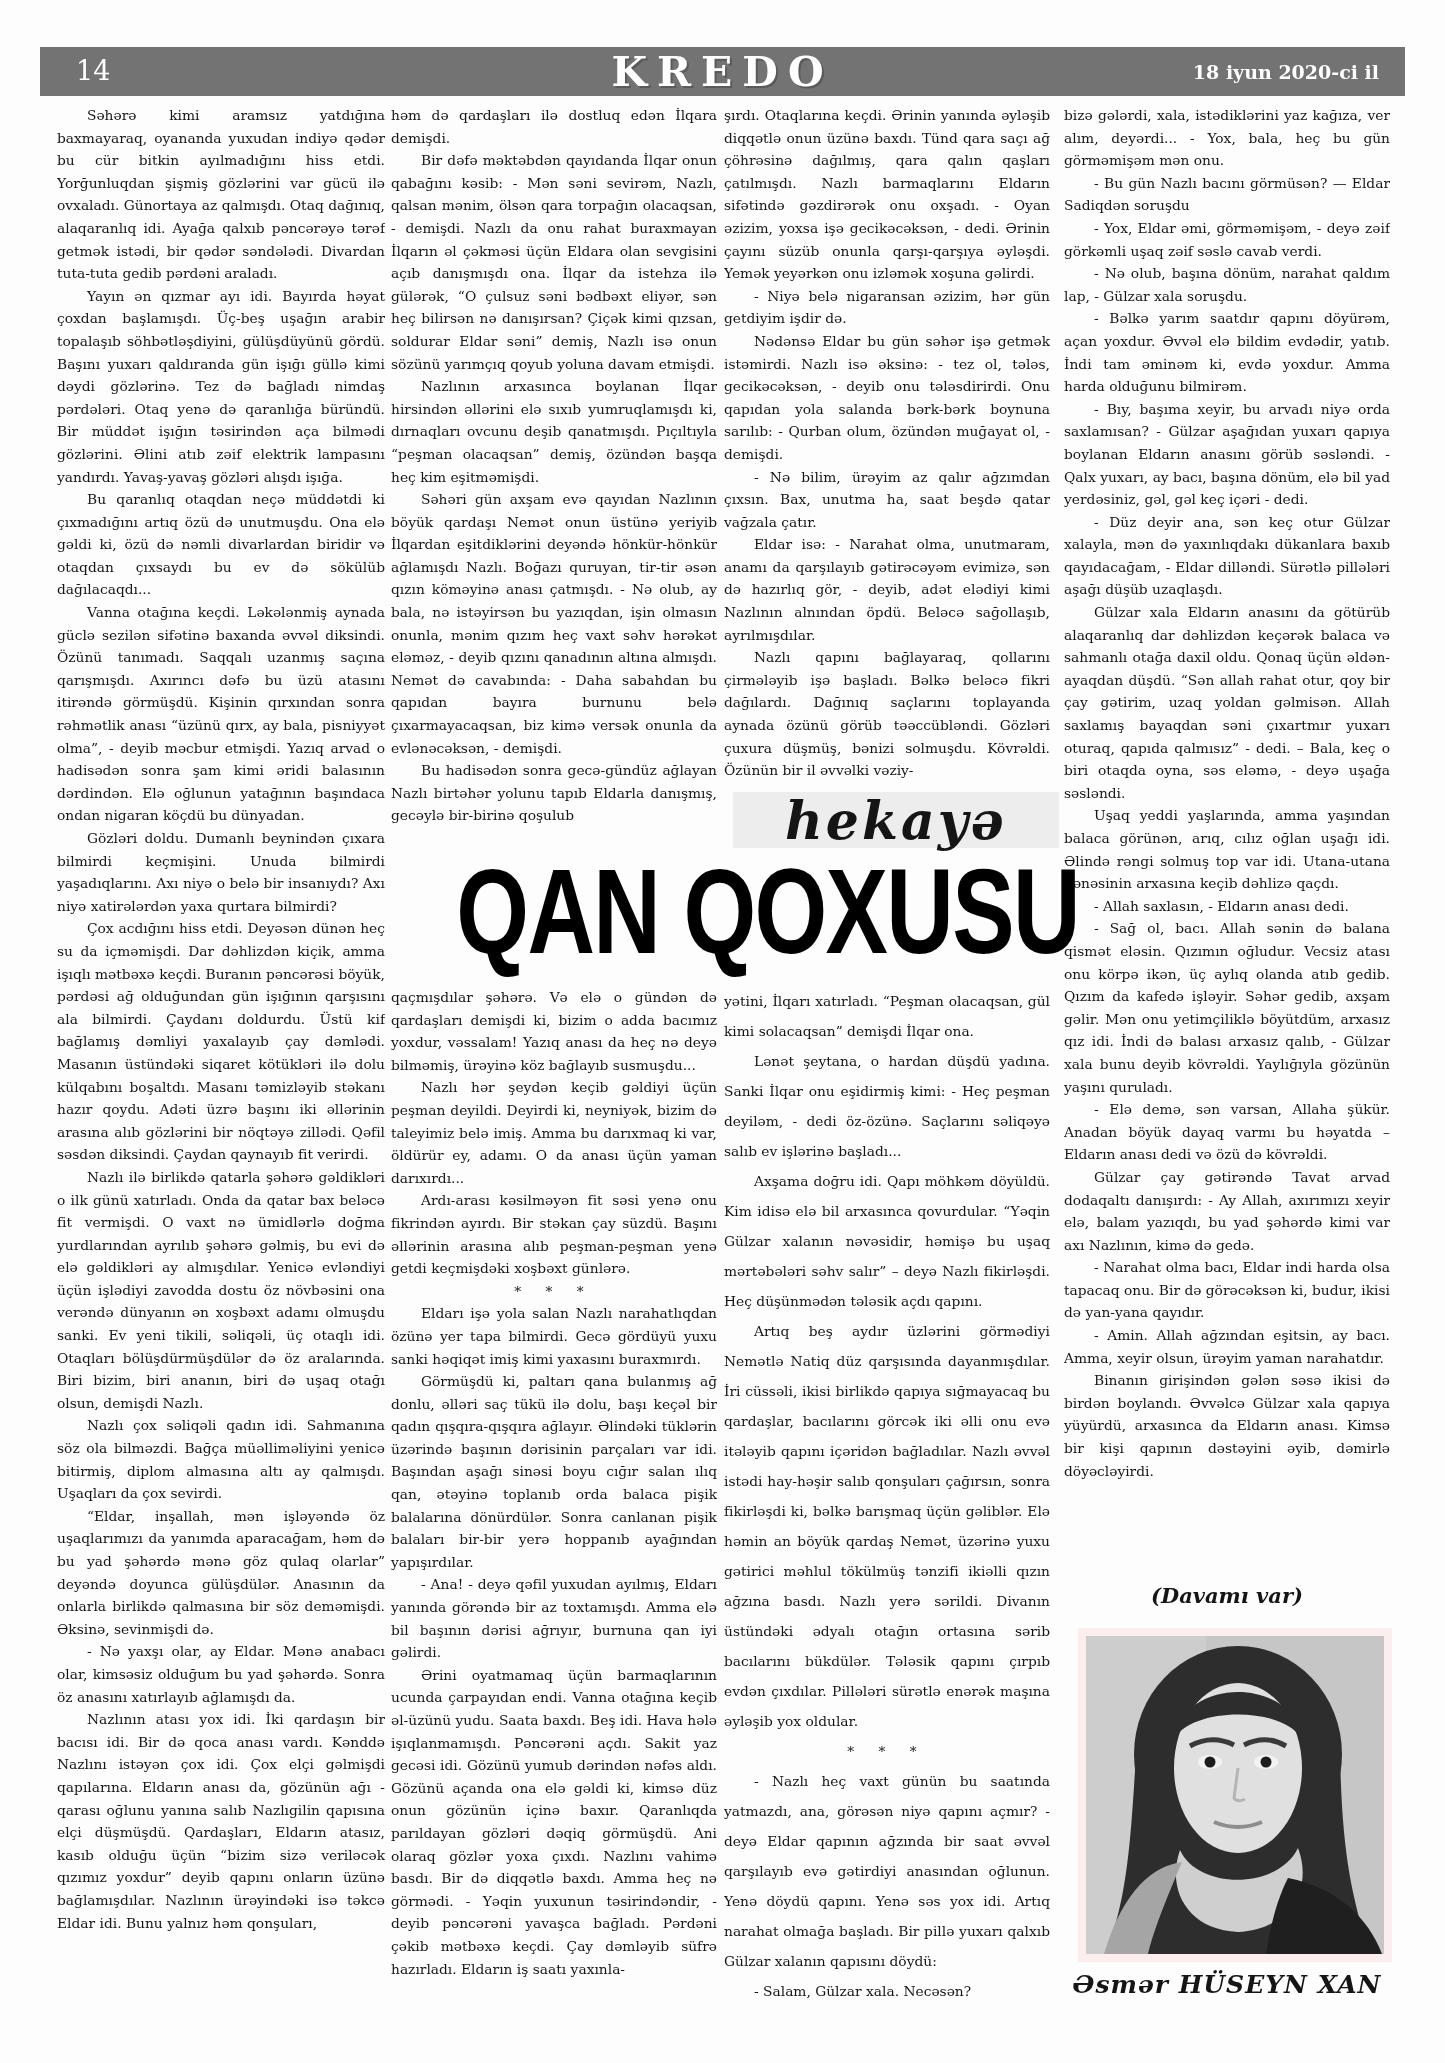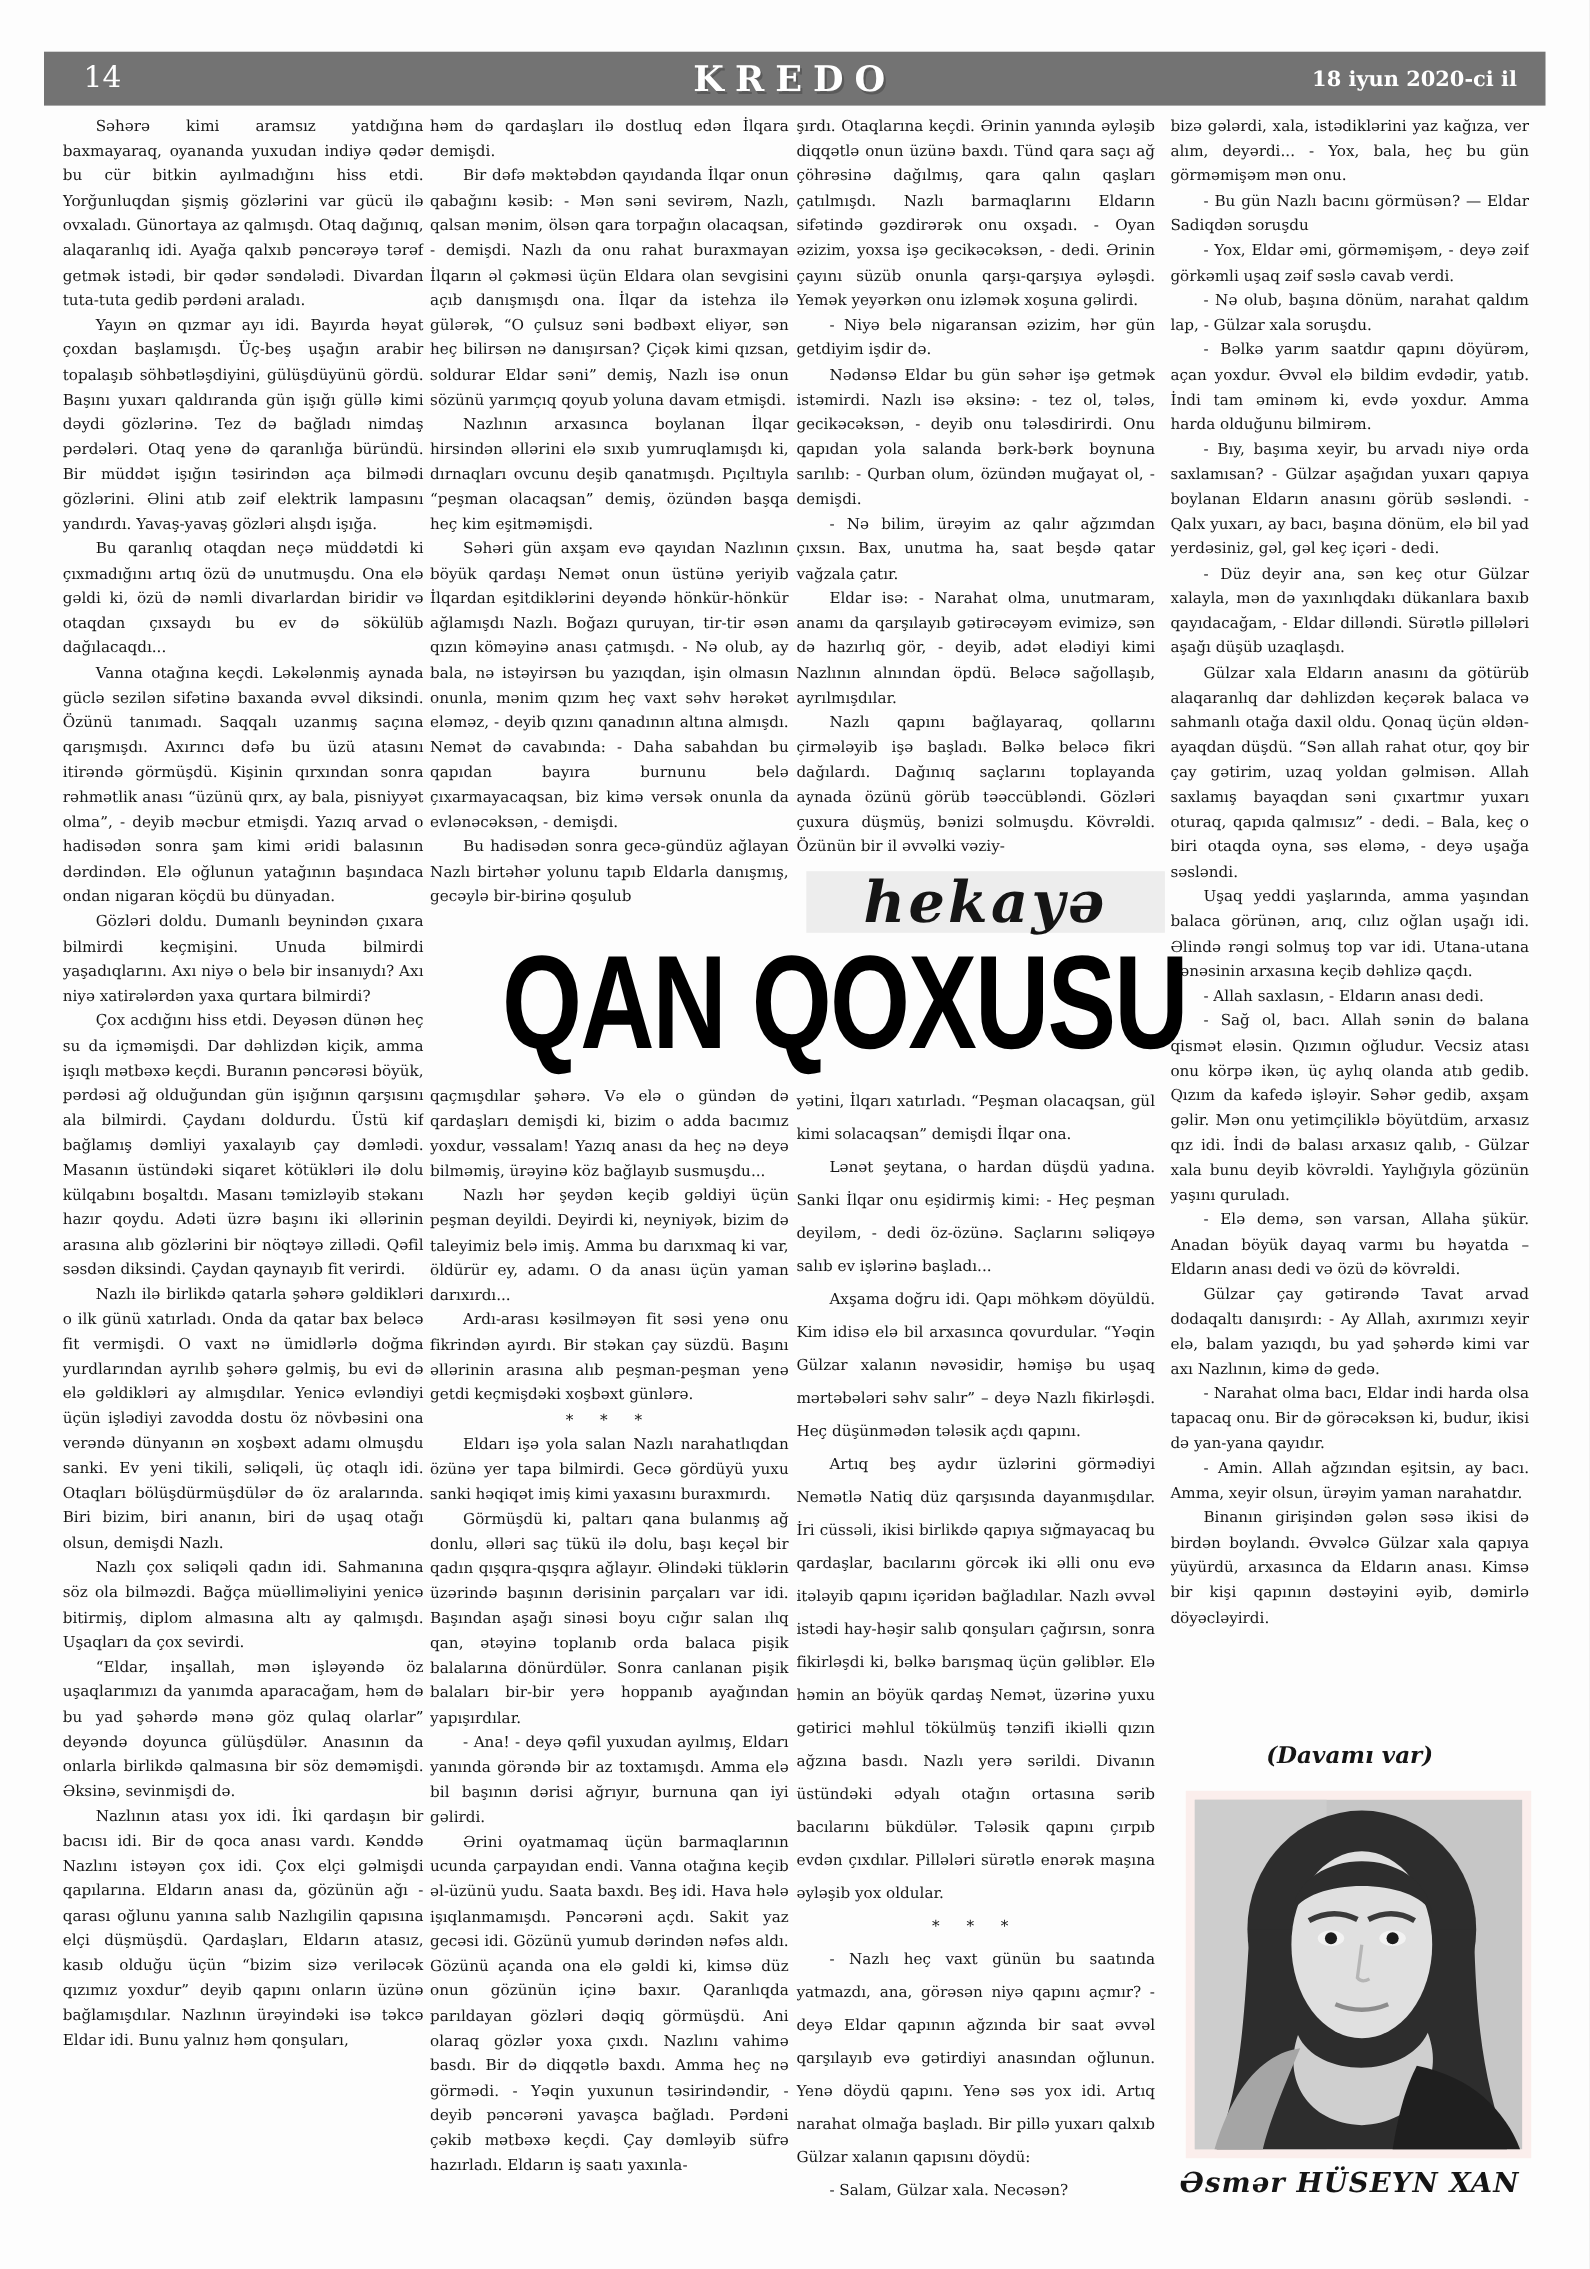--- a/index.html
+++ b/index.html
@@ -1,20 +1,20 @@
 <!DOCTYPE html>
 <html lang="az"><head>
 <meta charset="utf-8">
 <style>
   html,body{margin:0;padding:0;background:#e8e8e8;}
   .page{position:relative;width:1445px;height:2063px;background:#fdfdfd;font-family:"DejaVu Serif",serif;color:#151515;overflow:hidden;margin:0 auto;}
   
   .header{position:absolute;left:40px;top:47px;width:1365px;height:49px;background:#737373;color:#ffffff;display:flex;align-items:center;}
   .pnum{position:absolute;left:36px;top:8px;font-size:27px;font-weight:normal;}
-  .masthead{margin:0 auto;font-size:32px;font-weight:bold;letter-spacing:10px;font-family:"DejaVu Serif",serif;text-shadow:2px 2px 0 rgba(70,70,70,.55);}
+  .masthead{margin:0 auto;font-size:41px;font-weight:bold;letter-spacing:10px;font-family:"DejaVu Serif",serif;text-shadow:2px 2px 0 rgba(70,70,70,.55);}
   .pdate{position:absolute;right:26px;top:14px;font-size:19px;font-weight:bold;}
   
   .col{position:absolute;text-align:justify;font-size:13.8px;line-height:22.6px;overflow:hidden;}
   .para{text-align:justify;}
   .para.ind{text-indent:30px;}
   .sep{text-align:center;letter-spacing:10px;}
   .c1 {left:57px;  top:104px; width:328px; height:1880px;}
   .c2t{left:391px; top:104px; width:326px; height:750px;}
   .c2b{left:391px; top:986px; width:326px; height:1022px;}
   .c3t{left:724px; top:104px; width:326px; height:686px;}
@@ -45,20 +45,21 @@
   <div class="col c1">
       <div class="para ind">Səhərə kimi aramsız yatdığına baxmayaraq, oyananda yuxudan indiyə qədər bu cür bitkin ayılmadığını hiss etdi. Yorğunluqdan şişmiş gözlərini var gücü ilə ovxaladı. Günortaya az qalmışdı. Otaq dağınıq, alaqaranlıq idi. Ayağa qalxıb pəncərəyə tərəf getmək istədi, bir qədər səndələdi. Divardan tuta-tuta gedib pərdəni araladı.</div>
       <div class="para ind">Yayın ən qızmar ayı idi. Bayırda həyat çoxdan başlamışdı. Üç-beş uşağın arabir topalaşıb söhbətləşdiyini, gülüşdüyünü gördü. Başını yuxarı qaldıranda gün işığı güllə kimi dəydi gözlərinə. Tez də bağladı nimdaş pərdələri. Otaq yenə də qaranlığa büründü. Bir müddət işığın təsirindən aça bilmədi gözlərini. Əlini atıb zəif elektrik lampasını yandırdı. Yavaş-yavaş gözləri alışdı işığa.</div>
       <div class="para ind">Bu qaranlıq otaqdan neçə müddətdi ki çıxmadığını artıq özü də unutmuşdu. Ona elə gəldi ki, özü də nəmli divarlardan biridir və otaqdan çıxsaydı bu ev də sökülüb dağılacaqdı...</div>
       <div class="para ind">Vanna otağına keçdi. Ləkələnmiş aynada güclə sezilən sifətinə baxanda əvvəl diksindi. Özünü tanımadı. Saqqalı uzanmış saçına qarışmışdı. Axırıncı dəfə bu üzü atasını itirəndə görmüşdü. Kişinin qırxından sonra rəhmətlik anası “üzünü qırx, ay bala, pisniyyət olma”, - deyib məcbur etmişdi. Yazıq arvad o hadisədən sonra şam kimi əridi balasının dərdindən. Elə oğlunun yatağının başındaca ondan nigaran köçdü bu dünyadan.</div>
       <div class="para ind">Gözləri doldu. Dumanlı beynindən çıxara bilmirdi keçmişini. Unuda bilmirdi yaşadıqlarını. Axı niyə o belə bir insanıydı? Axı niyə xatirələrdən yaxa qurtara bilmirdi?</div>
       <div class="para ind">Çox acdığını hiss etdi. Deyəsən dünən heç su da içməmişdi. Dar dəhlizdən kiçik, amma işıqlı mətbəxə keçdi. Buranın pəncərəsi böyük, pərdəsi ağ olduğundan gün işığının qarşısını ala bilmirdi. Çaydanı doldurdu. Üstü kif bağlamış dəmliyi yaxalayıb çay dəmlədi. Masanın üstündəki siqaret kötükləri ilə dolu külqabını boşaltdı. Masanı təmizləyib stəkanı hazır qoydu. Adəti üzrə başını iki əllərinin arasına alıb gözlərini bir nöqtəyə zillədi. Qəfil səsdən diksindi. Çaydan qaynayıb fit verirdi.</div>
       <div class="para ind">Nazlı ilə birlikdə qatarla şəhərə gəldikləri o ilk günü xatırladı. Onda da qatar bax beləcə fit vermişdi. O vaxt nə ümidlərlə doğma yurdlarından ayrılıb şəhərə gəlmiş, bu evi də elə gəldikləri ay almışdılar. Yenicə evləndiyi üçün işlədiyi zavodda dostu öz növbəsini ona verəndə dünyanın ən xoşbəxt adamı olmuşdu sanki. Ev yeni tikili, səliqəli, üç otaqlı idi. Otaqları bölüşdürmüşdülər də öz aralarında. Biri bizim, biri ananın, biri də uşaq otağı olsun, demişdi Nazlı.</div>
       <div class="para ind">Nazlı çox səliqəli qadın idi. Sahmanına söz ola bilməzdi. Bağça müəlliməliyini yenicə bitirmiş, diplom almasına altı ay qalmışdı. Uşaqları da çox sevirdi.</div>
       <div class="para ind">“Eldar, inşallah, mən işləyəndə öz uşaqlarımızı da yanımda aparacağam, həm də bu yad şəhərdə mənə göz qulaq olarlar” deyəndə doyunca gülüşdülər. Anasının da onlarla birlikdə qalmasına bir söz deməmişdi. Əksinə, sevinmişdi də.</div>
+      <div class="para ind">- Nə yaxşı olar, ay Eldar. Mənə anabacı olar, kimsəsiz olduğum bu yad şəhərdə. Sonra öz anasını xatırlayıb ağlamışdı da.</div>
       <div class="para ind">Nazlının atası yox idi. İki qardaşın bir bacısı idi. Bir də qoca anası vardı. Kənddə Nazlını istəyən çox idi. Çox elçi gəlmişdi qapılarına. Eldarın anası da, gözünün ağı - qarası oğlunu yanına salıb Nazlıgilin qapısına elçi düşmüşdü. Qardaşları, Eldarın atasız, kasıb olduğu üçün “bizim sizə veriləcək qızımız yoxdur” deyib qapını onların üzünə bağlamışdılar. Nazlının ürəyindəki isə təkcə Eldar idi. Bunu yalnız həm qonşuları,</div>
     </div>
   <div class="col c2t">
       <div class="para">həm də qardaşları ilə dostluq edən İlqara demişdi.</div>
       <div class="para ind">Bir dəfə məktəbdən qayıdanda İlqar onun qabağını kəsib: - Mən səni sevirəm, Nazlı, qalsan mənim, ölsən qara torpağın olacaqsan, - demişdi. Nazlı da onu rahat buraxmayan İlqarın əl çəkməsi üçün Eldara olan sevgisini açıb danışmışdı ona. İlqar da istehza ilə gülərək, “O çulsuz səni bədbəxt eliyər, sən heç bilirsən nə danışırsan? Çiçək kimi qızsan, soldurar Eldar səni” demiş, Nazlı isə onun sözünü yarımçıq qoyub yoluna davam etmişdi.</div>
       <div class="para ind">Nazlının arxasınca boylanan İlqar hirsindən əllərini elə sıxıb yumruqlamışdı ki, dırnaqları ovcunu deşib qanatmışdı. Pıçıltıyla “peşman olacaqsan” demiş, özündən başqa heç kim eşitməmişdi.</div>
       <div class="para ind">Səhəri gün axşam evə qayıdan Nazlının böyük qardaşı Nemət onun üstünə yeriyib İlqardan eşitdiklərini deyəndə hönkür-hönkür ağlamışdı Nazlı. Boğazı quruyan, tir-tir əsən qızın köməyinə anası çatmışdı. - Nə olub, ay bala, nə istəyirsən bu yazıqdan, işin olmasın onunla, mənim qızım heç vaxt səhv hərəkət eləməz, - deyib qızını qanadının altına almışdı. Nemət də cavabında: - Daha sabahdan bu qapıdan bayıra burnunu belə çıxarmayacaqsan, biz kimə versək onunla da evlənəcəksən, - demişdi.</div>
       <div class="para ind">Bu hadisədən sonra gecə-gündüz ağlayan Nazlı birtəhər yolunu tapıb Eldarla danışmış, gecəylə bir-birinə qoşulub</div>
     </div>
   <div class="col c2b">

